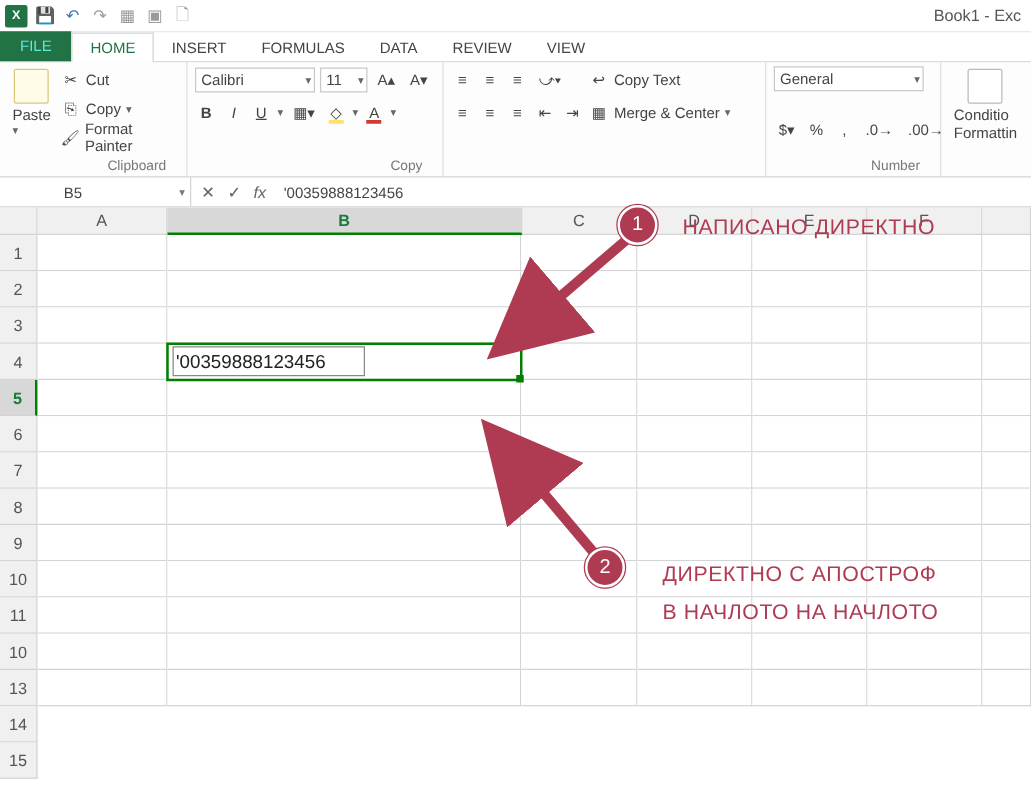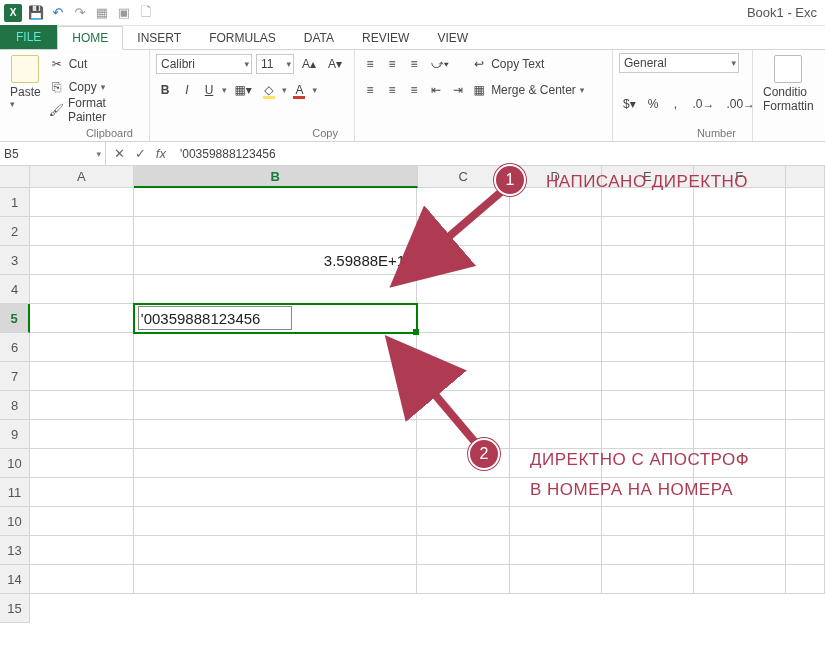--- a/index.html
+++ b/index.html
@@ -94,20 +94,21 @@
   .small-ico { width:16px; height:16px; display:inline-flex; align-items:center; justify-content:center; font-size:12px; }
   
   .formulabar {
     height:24px; border-bottom:1px solid var(--ribbon-border);
     display:flex; align-items:stretch;
   }
   .namebox {
     width:106px; border-right:1px solid var(--ribbon-border);
     display:flex; align-items:center; padding:0 4px;
     position:relative;
+    margin-left:47px;
   }
   .namebox::after { content:"▾"; position:absolute; right:4px; color:#777; font-size:9px; }
   .fx-area { display:flex; align-items:center; gap:10px; padding:0 8px; }
   .fx-btn { color:#666; font-size:13px; }
   .fx-input { flex:1; display:flex; align-items:center; padding:0 6px; }
   
   .grid { display:flex; }
   .rowhdrs { display:flex; flex-direction:column; }
   .corner {
     width:30px; height:22px; background:var(--grid-header);
@@ -356,29 +357,20 @@
         <div class="cell cA"></div>
         <div class="cell cB"></div>
         <div class="cell cN"></div>
         <div class="cell cN"></div>
         <div class="cell cN"></div>
         <div class="cell cN"></div>
         <div class="cell" style="width:40px"></div>
       </div>
     <div class="row">
         <div class="cell cA"></div>
-        <div class="cell cB right">3.59888E+11</div>
-        <div class="cell cN"></div>
-        <div class="cell cN"></div>
-        <div class="cell cN"></div>
-        <div class="cell cN"></div>
-        <div class="cell" style="width:40px"></div>
-      </div>
-    <div class="row">
-        <div class="cell cA"></div>
         <div class="cell cB"></div>
         <div class="cell cN"></div>
         <div class="cell cN"></div>
         <div class="cell cN"></div>
         <div class="cell cN"></div>
         <div class="cell" style="width:40px"></div>
       </div>
     <div class="row">
         <div class="cell cA"></div>
         <div class="cell cB editing">
@@ -492,13 +484,13 @@
       <marker id="ah2" markerWidth="10" markerHeight="10" refX="2" refY="5" orient="auto">
         <path d="M0,0 L10,5 L0,10 Z" fill="#ae3b52"></path>
       </marker>
     </defs>
   <line x1="62" y1="76" x2="8" y2="12" stroke="#ae3b52" stroke-width="8" marker-end="url(#ah2)"></line>
 </svg>
 <div class="anno" style="left:468px;top:438px">
   <div class="circ">2</div>
 </div>
 <div class="anno anno-text" style="left:530px;top:450px">ДИРЕКТНО С АПОСТРОФ</div>
-<div class="anno anno-text" style="left:530px;top:480px">В НОМЕРА НА НОМЕРА</div>
+<div class="anno anno-text" style="left:530px;top:480px">В НАЧЛОТО НА НАЧЛОТО</div>
 
 </body></html>

